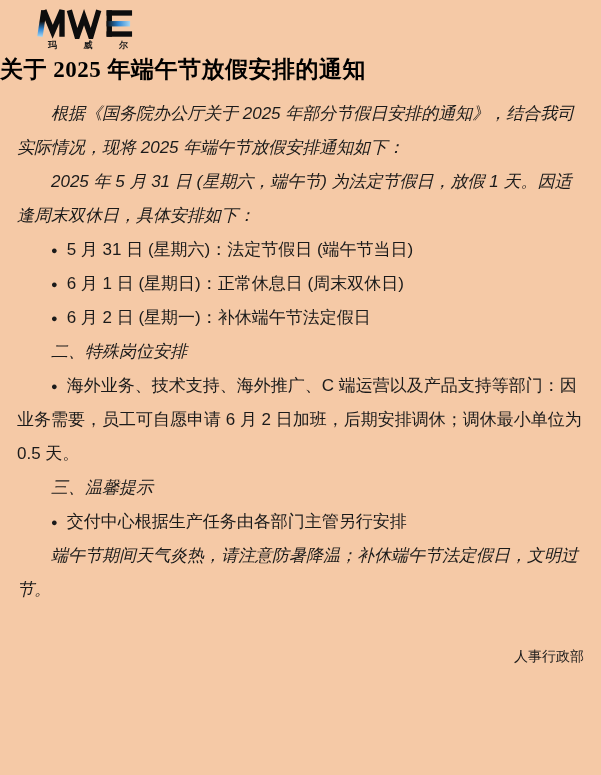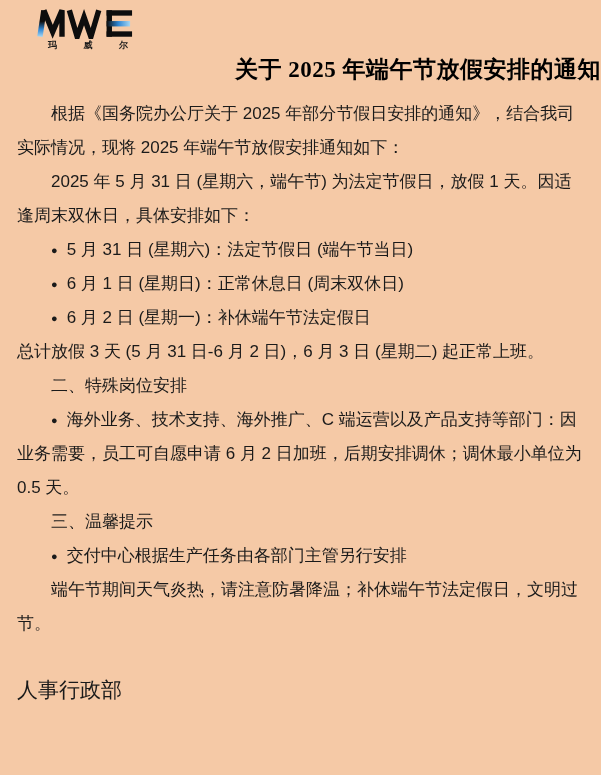--- a/index.html
+++ b/index.html
@@ -33,50 +33,51 @@
     display:flex;
     justify-content:space-between;
     font-size:9px;
     line-height:10px;
     color:#1b1b1b;
     font-weight:bold;
   }
   
   .title{
     margin:5px 0 0 0;
-    text-align:right;
+    text-align:left;
     font-family:"Liberation Serif","DejaVu Serif",serif;
     font-weight:bold;
     font-size:23px;
     line-height:30px;
     color:var(--title-ink);
     letter-spacing:0.5px;
   }
   
   .notice-body{
     padding:12px 17px 0 17px;
     font-size:17px;
     line-height:34px;
   }
   .para{ margin:0; }
-  .para.indent{ text-indent:2em; }
+  .para.indent{ text-indent:2em;font-style:italic; }
   .para.flush{ text-indent:0; }
   .para.bullet{ text-indent:2em; }
   .bullet-glyph{
     display:inline-block;
     font-size:11px;
     vertical-align:1px;
     margin-right:9px;
     text-indent:0;
   }
   
   .signature{
     margin-top:32px;
     padding:0 17px;
-    font-size:21px;
+    text-align:right;
+    font-size:14px;
     line-height:34px;
   }
   .signature p{ margin:0; }
 </style>
 </head>
 <body>
 
 <div class="page">
 
   <div class="logo-block">
@@ -114,21 +115,20 @@
 
   <h1 class="title">关于 2025 年端午节放假安排的通知</h1>
 
   <div class="notice-body">
 
   <p class="para indent">根据《国务院办公厅关于 2025 年部分节假日安排的通知》，结合我司实际情况，现将 2025 年端午节放假安排通知如下：</p>
       <p class="para indent">2025 年 5 月 31 日 (星期六，端午节) 为法定节假日，放假 1 天。因适逢周末双休日，具体安排如下：</p>
       <p class="para bullet"><span class="bullet-glyph">●</span>5 月 31 日 (星期六)：法定节假日 (端午节当日)</p>
       <p class="para bullet"><span class="bullet-glyph">●</span>6 月 1 日 (星期日)：正常休息日 (周末双休日)</p>
       <p class="para bullet"><span class="bullet-glyph">●</span>6 月 2 日 (星期一)：补休端午节法定假日</p>
-      <p class="para flush">总计放假 3 天 (5 月 31 日-6 月 2 日)，6 月 3 日 (星期二) 起正常上班。</p>
       <p class="para indent">二、特殊岗位安排</p>
       <p class="para bullet"><span class="bullet-glyph">●</span>海外业务、技术支持、海外推广、C 端运营以及产品支持等部门：因业务需要，员工可自愿申请 6 月 2 日加班，后期安排调休；调休最小单位为 0.5 天。</p>
       <p class="para indent">三、温馨提示</p>
       <p class="para bullet"><span class="bullet-glyph">●</span>交付中心根据生产任务由各部门主管另行安排</p>
       <p class="para indent">端午节期间天气炎热，请注意防暑降温；补休端午节法定假日，文明过节。</p>
     </div>
 
   <div class="signature">
     <p>人事行政部</p>
 

